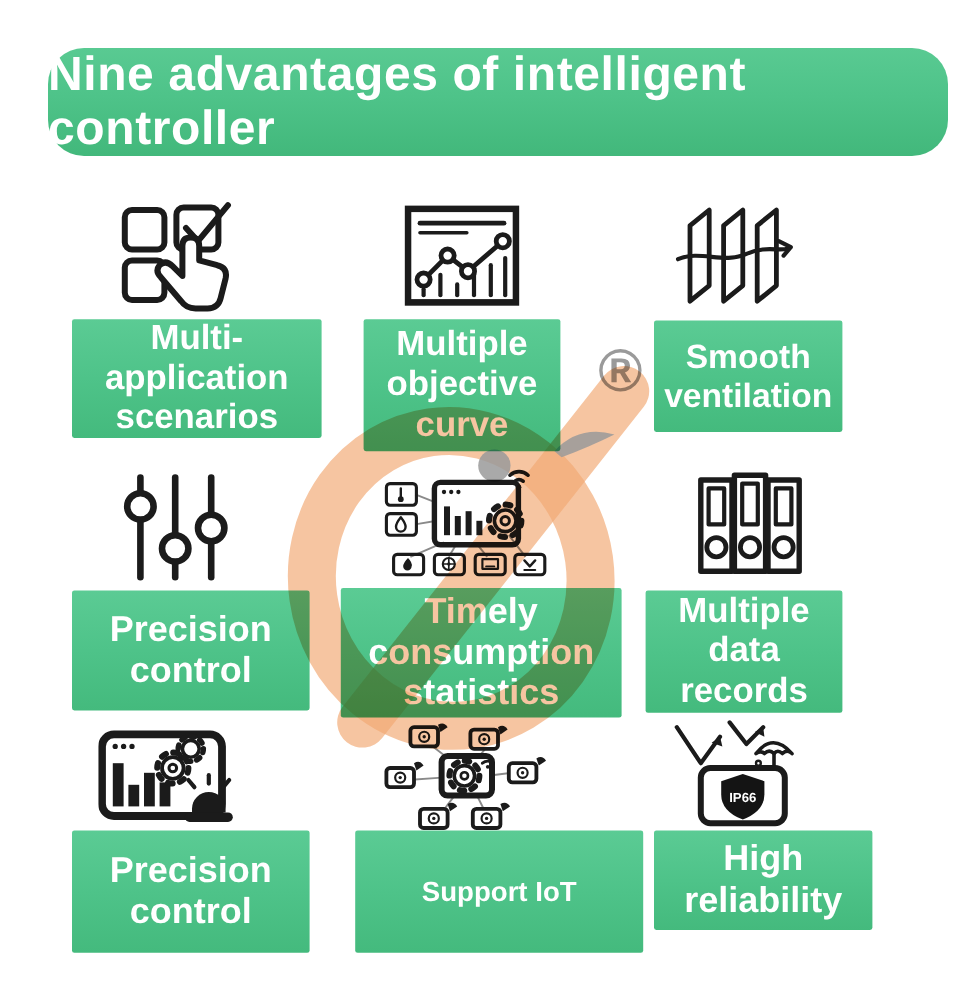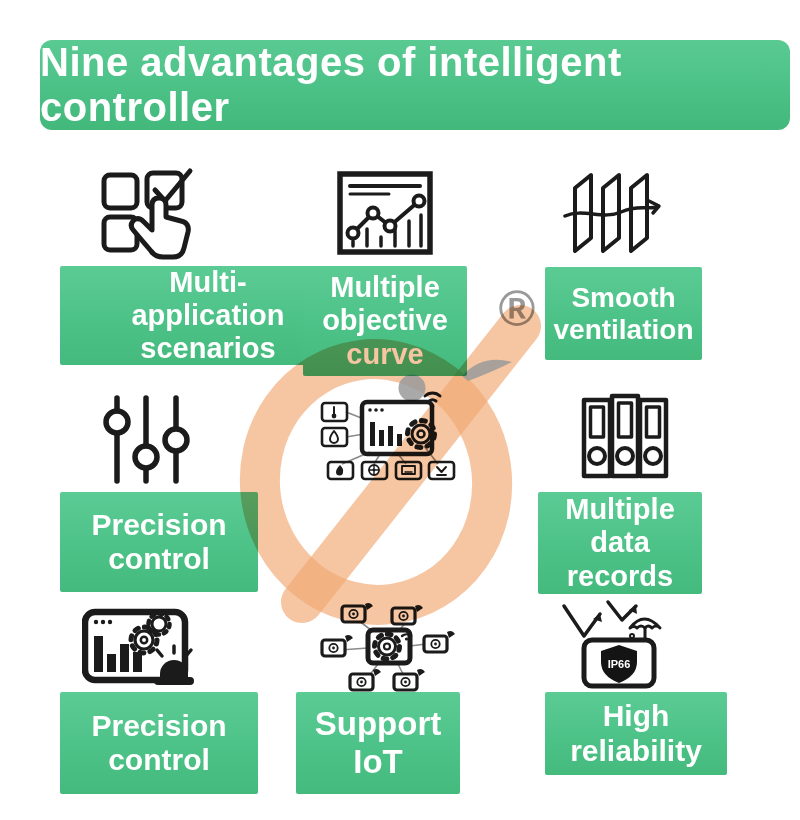--- a/index.html
+++ b/index.html
@@ -1,36 +1,36 @@
 <!DOCTYPE html>
 <html><head>
 <meta charset="utf-8">
 <style>
   html,body{margin:0;padding:0;background:#ffffff;}
   .canvas{position:relative;width:800px;height:820px;background:#ffffff;overflow:hidden;
           font-family:"Liberation Sans","DejaVu Sans",sans-serif;}
-  .banner{position:absolute;left:40px;top:40px;width:750px;height:90px;border-radius:12px;
+  .banner{position:absolute;left:40px;top:40px;width:750px;height:90px;border-radius:30px;
           background:linear-gradient(180deg,#59ca92 0%,#4ec389 45%,#42b87b 100%);
           display:flex;align-items:center;justify-content:center;}
   .banner-title{color:#ffffff;font-size:40px;font-weight:bold;letter-spacing:.5px;}
   .label-box{position:absolute;background:linear-gradient(180deg,#5bcb94 0%,#4ec389 50%,#44ba7d 100%);
              border-radius:2px;display:flex;align-items:center;justify-content:center;text-align:center;
              color:#ffffff;font-weight:bold;white-space:pre-line;line-height:1.14;}
   .icon{position:absolute;}
   
-  .b1{left:60px;top:266px;width:208px;height:99px;font-size:29px;padding-left:44px;}
+  .b1{left:60px;top:266px;width:208px;height:99px;font-size:29px;}
   .b2{left:303px;top:266px;width:164px;height:110px;font-size:29px;}
   .b3{left:545px;top:267px;width:157px;height:93px;font-size:28px;}
   
   .b4{left:60px;top:492px;width:198px;height:100px;font-size:30px;}
   .b5{left:284px;top:490px;width:234px;height:108px;font-size:30px;}
   .b6{left:538px;top:492px;width:164px;height:102px;font-size:29px;}
   
   .b7{left:60px;top:692px;width:198px;height:102px;font-size:30px;}
-  .b8{left:296px;top:692px;width:164px;height:102px;font-size:33px;}
+  .b8{left:296px;top:692px;width:240px;height:102px;font-size:23px;}
   .b9{left:545px;top:692px;width:182px;height:83px;font-size:30px;}
   .i1{left:95px;top:163px;}  .i2{left:337px;top:171px;} .i3{left:563px;top:166px;}
   .i4{left:100px;top:393px;} .i5{left:318px;top:384px;} .i6{left:579px;top:392px;}
   .i7{left:82px;top:608px;}  .i8{left:318px;top:600px;} .i9{left:556px;top:598px;}
   .registered{position:absolute;left:494px;top:286px;width:46px;height:46px;color:#9a9a9a;
               font-size:50px;font-weight:bold;line-height:46px;text-align:center;}
   .watermark{position:absolute;left:0;top:0;mix-blend-mode:multiply;pointer-events:none;}
 </style>
 </head>
 <body>
@@ -252,20 +252,23 @@
   <div class="label-box b1">Multi-
 application
 scenarios</div>
   <div class="label-box b2">Multiple
 objective
 curve</div>
   <div class="label-box b3">Smooth
 ventilation</div>
   <div class="label-box b4">Precision
 control</div>
+  <div class="label-box b5">Timely
+consumption
+statistics</div>
   <div class="label-box b6">Multiple
 data
 records</div>
   <div class="label-box b7">Precision
 control</div>
   <div class="label-box b8">Support IoT</div>
   <div class="label-box b9">High
 reliability</div>
 
   <svg class="watermark" width="800" height="820" viewBox="0 0 800 820">

